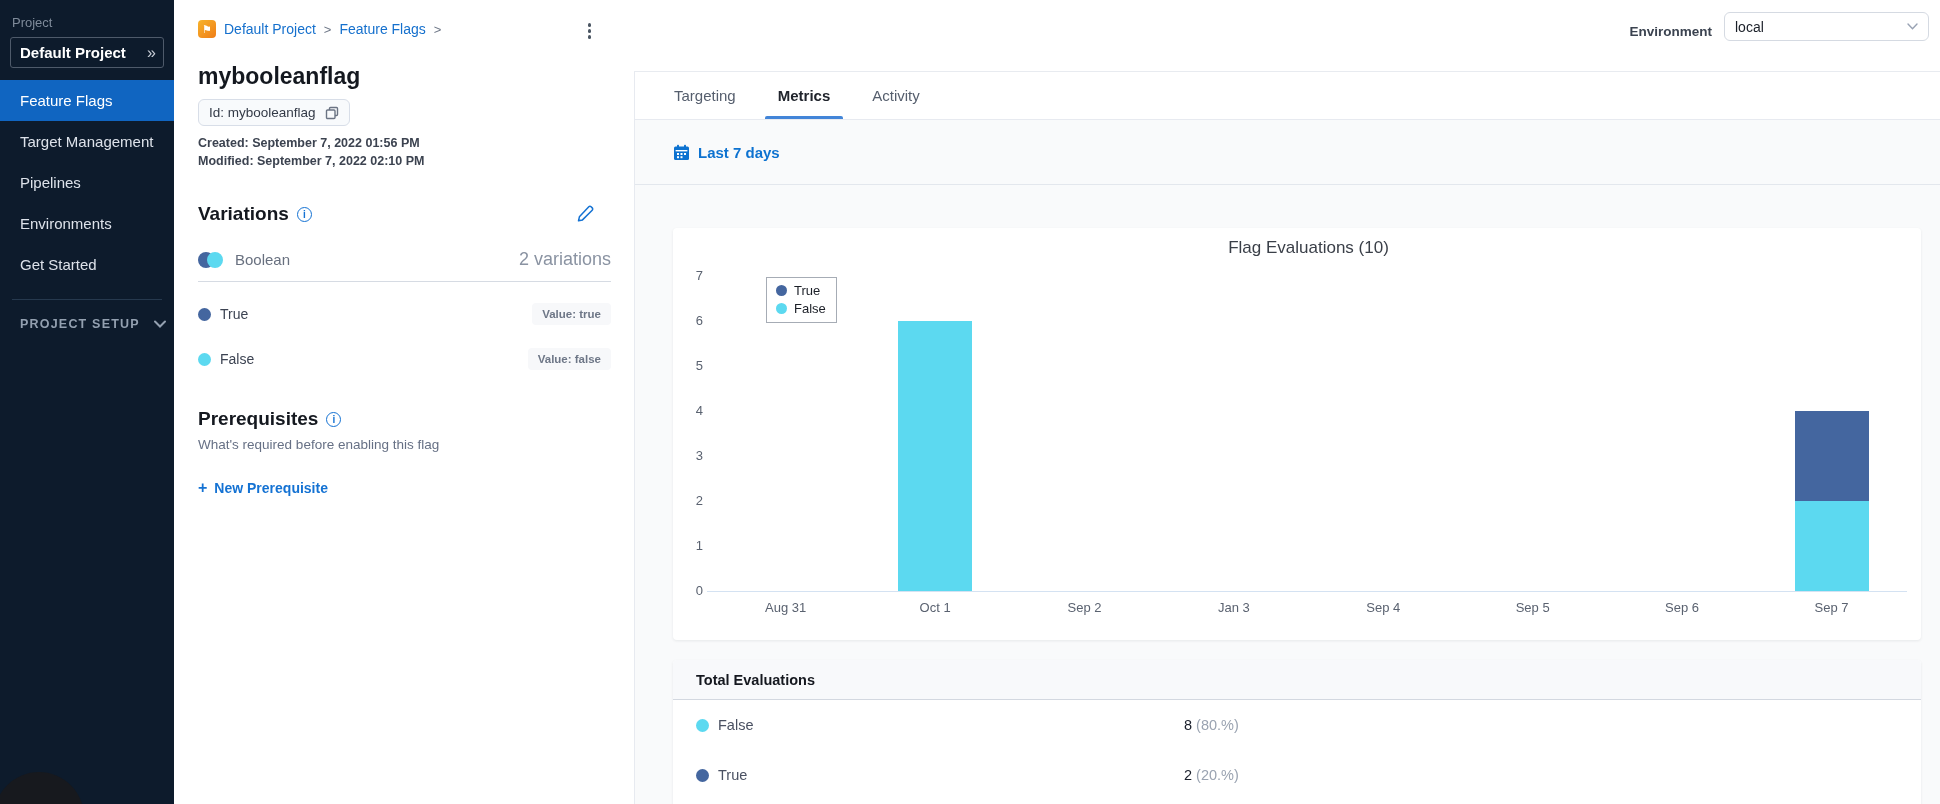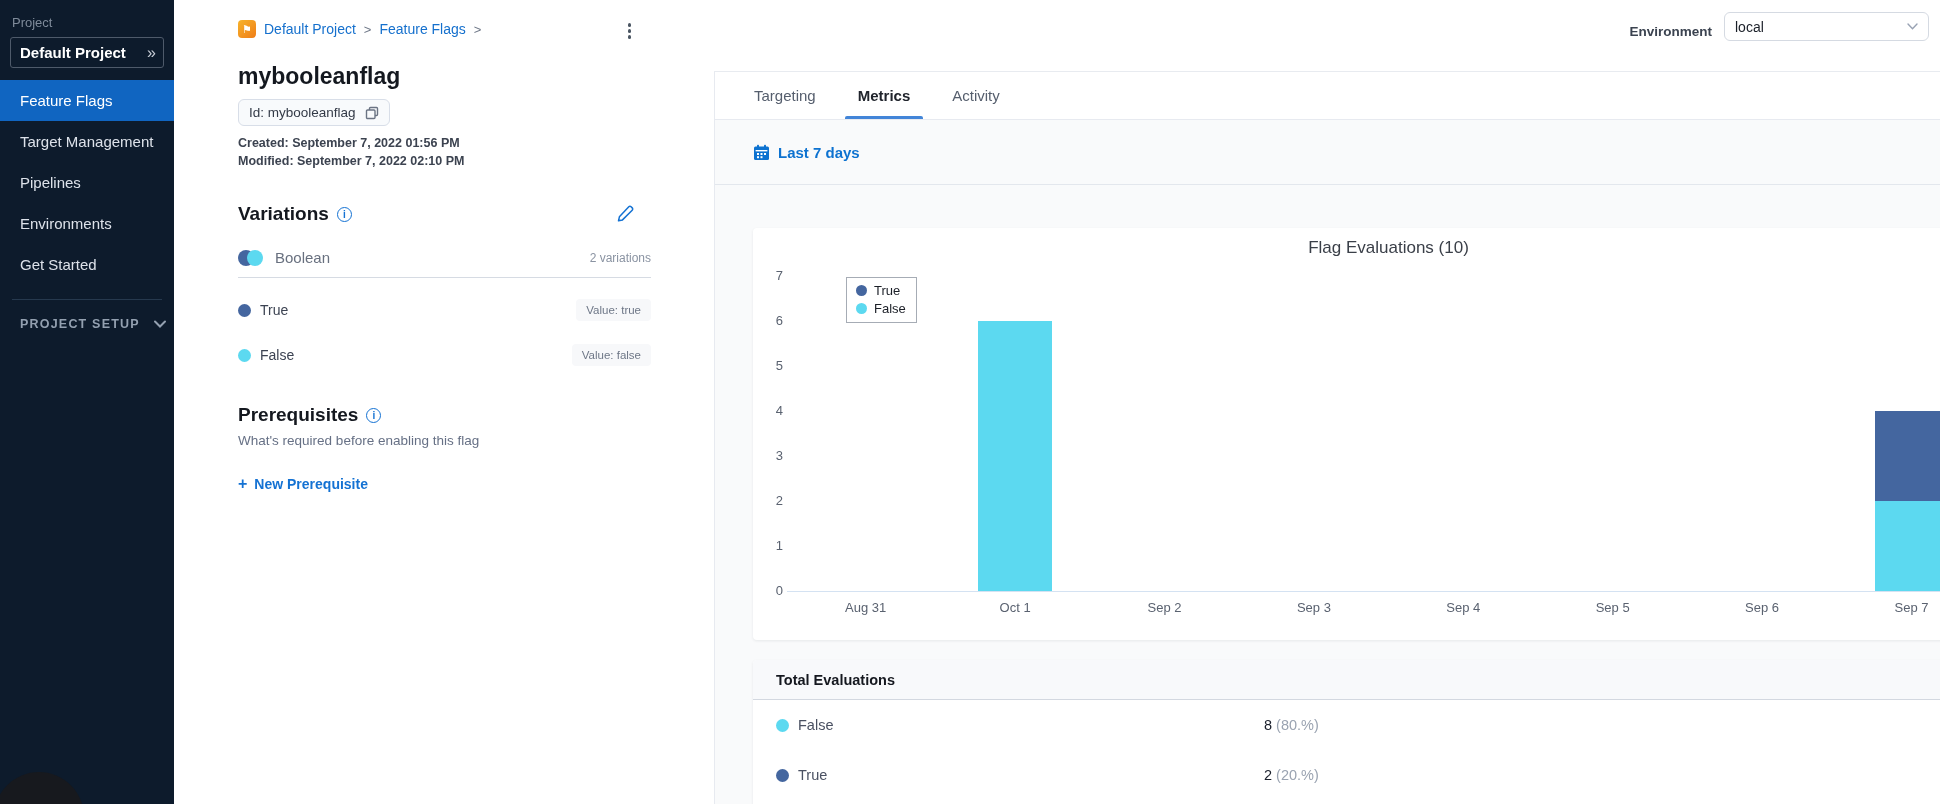--- a/index.html
+++ b/index.html
@@ -1,18 +1,18 @@
 <!DOCTYPE html>
 <html><head>
 <meta charset="utf-8">
 <style>
   * { margin:0; padding:0; box-sizing:border-box; }
   html,body { width:1940px; height:804px; overflow:hidden; background:#fff;
               font-family:"Liberation Sans","DejaVu Sans",sans-serif; }
-  .app { display:flex; width:1940px; height:804px; position:relative;gap:40px; }
+  .app { display:flex; width:1940px; height:804px; position:relative; }
 
   
   .sidebar { width:174px; height:804px; background:#0d1b2c; flex:0 0 174px; position:relative; }
   .proj-label { padding:15px 0 0 12px; font-size:13px; color:#7f8b9a; }
   .proj-box { margin:7px 10px 0 10px; height:31px; border:1px solid #4e5a6a; border-radius:3px;
               display:flex; align-items:center; justify-content:space-between; padding:0 9px;
               color:#fff; font-size:15px; font-weight:700; cursor:pointer; }
   .proj-box .chev { color:#c7cdd6; font-weight:400; font-size:16px; letter-spacing:-2px; }
   .nav { margin-top:12px; }
   .nav-item { height:41px; display:flex; align-items:center; padding-left:20px;
@@ -39,27 +39,27 @@
   .section-head { margin-top:33px; display:flex; align-items:center; font-size:19px; font-weight:700;
                   color:#14181f; position:relative; }
   .info-icon { margin-left:8px; width:15px; height:15px; border:1.5px solid #1472d3; border-radius:50%;
                color:#1472d3; font-size:10px; font-weight:700; font-style:normal;
                display:flex; align-items:center; justify-content:center; }
   .edit-icon { position:absolute; right:16px; top:1px; cursor:pointer; }
   .bool-row { margin-top:24px; display:flex; align-items:center; }
   .circ { width:16px; height:16px; border-radius:50%; display:inline-block; }
   .circ.c2 { margin-left:-7px; }
   .bool-label { margin-left:12px; font-size:15px; color:#68707f; }
-  .var-count { margin-left:auto; font-size:12px; color:#8a93a2; }
+  .var-count { margin-left:auto; font-size:18px; color:#8a93a2; }
   .var-divider { margin-top:11px; height:1px; background:#d6dbe3; }
   .var-row { margin-top:19px; display:flex; align-items:center; justify-content:space-between; height:26px; }
   .var-left { display:flex; align-items:center; }
   .dot { width:13px; height:13px; border-radius:50%; display:inline-block; flex:0 0 13px; }
   .var-name { margin-left:9px; font-size:14px; color:#3c4352; }
-  .value-chip { background:#f7f8fa; border-radius:4px; padding:5px 10px; font-size:11.5px; color:#6e7787; }
+  .value-chip { background:#f7f8fa; border-radius:4px; padding:5px 10px; font-size:11.5px; color:#6e7787;font-weight:bold; }
   .prereq-sub { margin-top:7px; font-size:13.5px; color:#667085; }
   .new-prereq { margin-top:27px; color:#1472d3; font-size:14px; font-weight:600;
                 display:flex; align-items:center; gap:7px; cursor:pointer; }
   .plus { font-size:16px; font-weight:700; }
 
   
   .main { flex:1; background:#8b5cf6; position:relative; overflow:hidden; }
   .main-header { height:72px; background:#fff; border-bottom:1px solid #e8ebf0; position:relative; }
   .env-label { position:absolute; top:24px; right:228px; font-size:13.5px; font-weight:600; color:#3b4350; }
   .env-select { position:absolute; top:12px; right:11px; width:205px; height:29px; background:#fff;
@@ -262,21 +262,21 @@
               <div class="ytick" style="top: 265px;">2</div>
               <div class="ytick" style="top: 220px;">3</div>
               <div class="ytick" style="top: 175px;">4</div>
               <div class="ytick" style="top: 130px;">5</div>
               <div class="ytick" style="top: 85px;">6</div>
               <div class="ytick" style="top: 40px;">7</div>
               <div class="xtick" style="left: 52.7px; top: 372px;">Aug 31</div>
               <div class="xtick" style="left: 202.1px; top: 372px;">Oct 1</div>
               <div class="bar" style="left: 225.1px; width: 74px; top: 93px; height: 270px; background: rgb(92, 217, 240);"></div>
               <div class="xtick" style="left: 351.5px; top: 372px;">Sep 2</div>
-              <div class="xtick" style="left: 500.9px; top: 372px;">Sep 3</div>
+              <div class="xtick" style="left: 500.9px; top: 372px;">Jan 3</div>
               <div class="xtick" style="left: 650.3px; top: 372px;">Sep 4</div>
               <div class="xtick" style="left: 799.7px; top: 372px;">Sep 5</div>
               <div class="xtick" style="left: 949.1px; top: 372px;">Sep 6</div>
               <div class="xtick" style="left: 1098.5px; top: 372px;">Sep 7</div>
               <div class="bar" style="left: 1121.5px; width: 74px; top: 273px; height: 90px; background: rgb(92, 217, 240);"></div>
               <div class="bar" style="left: 1121.5px; width: 74px; top: 183px; height: 90px; background: rgb(68, 102, 159);"></div>
             </div>
         </div>
 
         <div class="table-card">

